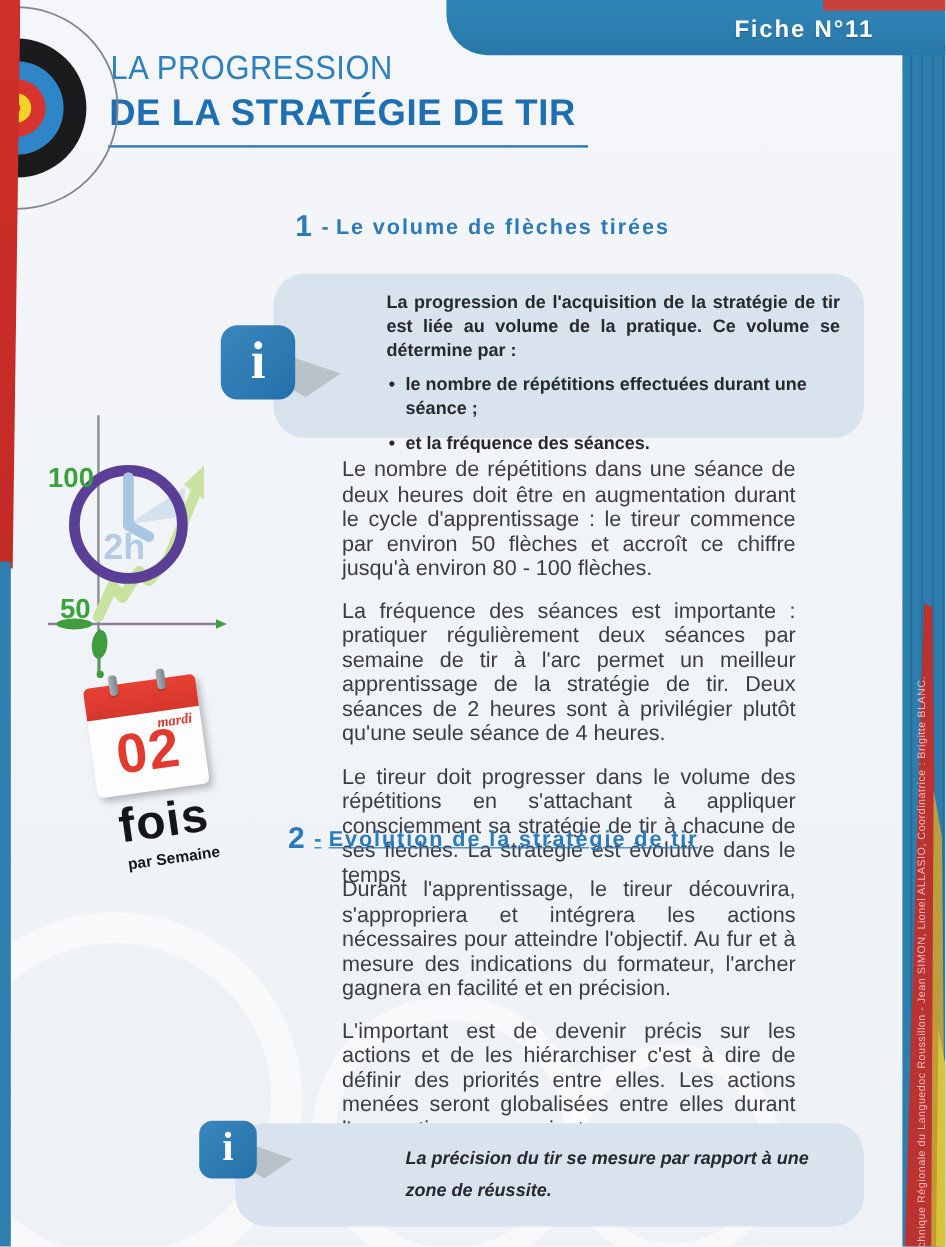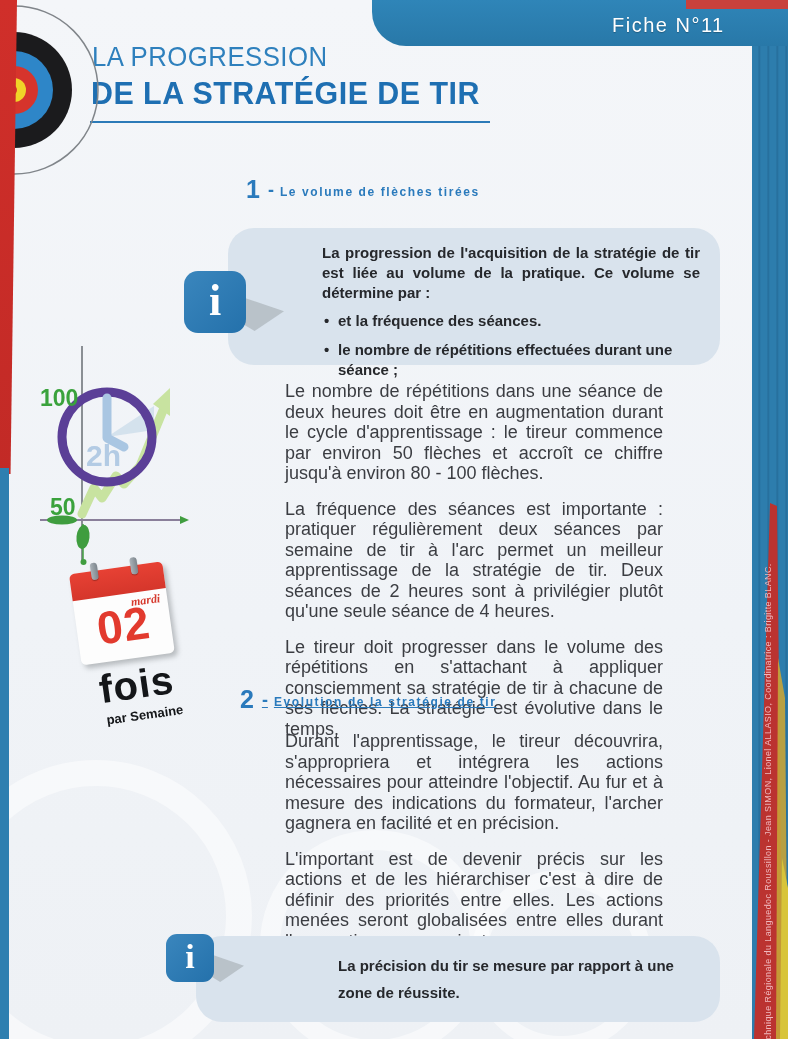--- a/index.html
+++ b/index.html
@@ -17,49 +17,49 @@
   
   .stripe-red-left{position:absolute;left:0;top:0;width:17px;height:474px;background:linear-gradient(180deg,#d02f2a,#c22a26);clip-path:polygon(0 0,100% 0,62% 100%,0 100%);z-index:6;}
   .stripe-blue-left{position:absolute;left:0;top:468px;width:9px;height:571px;background:#2e7fb0;z-index:6;}
 
   
   .target-svg{position:absolute;left:0;top:0;z-index:5;}
 
   
   .top-red-sliver{position:absolute;left:686px;top:0;width:102px;height:9px;background:#c9413c;z-index:9;}
   .banner{position:absolute;left:372px;top:0;width:416px;height:46px;background:linear-gradient(180deg,#2f85b8,#2878a8);border-bottom-left-radius:34px;z-index:8;}
-  .fiche{position:absolute;left:240px;top:14px;font-size:20px;font-weight:normal;color:#ffffff;letter-spacing:1.5px;text-shadow:0 1px 1px rgba(0,0,0,.25);}
+  .fiche{position:absolute;left:240px;top:14px;font-size:20px;font-weight:bold;color:#ffffff;letter-spacing:1.5px;text-shadow:0 1px 1px rgba(0,0,0,.25);}
   .right-band{position:absolute;left:752px;top:38px;width:36px;height:1001px;z-index:7;
     background:repeating-linear-gradient(90deg,#2d7dad 0px,#2d7dad 6px,#256c99 7px,#2d7dad 9px);}
   .right-band svg{position:absolute;left:0;top:0;}
   .credits{
     position:absolute;left:10px;top:472px;height:540px;width:13px;
     writing-mode:vertical-rl;transform:rotate(180deg);
     font-size:9px;letter-spacing:.4px;color:#f0b9be;white-space:nowrap;line-height:13px;
   }
 
   
   .title1{position:absolute;left:92px;top:41px;font-size:28px;font-weight:500;color:#2e80bd;letter-spacing:.5px;transform:scaleX(.92);transform-origin:left;}
   .title2{position:absolute;left:91px;top:76px;font-size:31px;font-weight:bold;color:#1e6fb2;letter-spacing:.5px;transform:scaleX(.98);transform-origin:left;}
   .title-rule{position:absolute;left:90px;top:121px;width:400px;height:2px;background:#2b7ab8;}
 
   
   .section-h{position:absolute;color:#2a7abc;white-space:nowrap;}
   .section-h .num{font-size:25px;font-weight:bold;vertical-align:-2px;}
   .section-h .dash{font-size:18px;font-weight:bold;margin:0 6px 0 8px;}
-  .section-h .txt{font-size:12px;font-weight:bold;letter-spacing:1.6px;}
+  .section-h .txt{font-size:18px;font-weight:bold;letter-spacing:1.6px;}
   .s1{left:246px;top:175px;}
   .s2{left:240px;top:685px;text-decoration:underline;}
 
   
   .infobox{position:absolute;background:#d9e3ed;border-radius:26px;}
   .infobox1{left:228px;top:228px;width:492px;height:137px;}
   .infobox2{left:196px;top:936px;width:524px;height:86px;}
   .infobox1 .ib-inner{padding:15px 20px 0 58px;}
-  .infobox2 .ib-inner{padding:16px 20px 0 106px;}
+  .infobox2 .ib-inner{padding:16px 20px 0 106px;font-style:italic;}
   .ib-text{font-size:15px;font-weight:bold;color:#26282c;line-height:20px;text-align:justify;margin-left:36px;}
   .infobox2 .ib-text{line-height:27px;text-align:left;}
   .ib-bullets{margin:8px 0 0 38px;padding:0;list-style:none;}
   .ib-bullets li{font-size:15px;font-weight:bold;color:#26282c;line-height:20px;margin-bottom:9px;position:relative;padding-left:14px;}
   .ib-bullets li::before{content:"•";position:absolute;left:0;top:0;}
 
   
   .iicon{position:absolute;z-index:3;}
   .iicon .sq{position:absolute;left:0;top:0;background:linear-gradient(135deg,#3a86bd,#2471ab);border-radius:14px;color:#fff;text-align:center;font-family:"Liberation Serif",serif;font-weight:bold;}
   .iicon .wedge{position:absolute;background:#a4abb1;opacity:.6;clip-path:polygon(0 0,100% 42%,30% 100%,0 78%);}
@@ -130,22 +130,22 @@
   <div class="title-rule"></div>
 
   <div class="section-h s1">
     <span class="num">1</span><span class="dash">-</span><span class="txt">Le volume de flèches tirées</span>
   </div>
 
   <div class="infobox infobox1">
     <div class="ib-inner">
       <div class="ib-text">La progression de l'acquisition de la stratégie de tir est liée au volume de la pratique. Ce volume se détermine par :</div>
       <ul class="ib-bullets">
+        <li>le nombre de répétitions effectuées durant une séance ;</li>
         <li>et la fréquence des séances.</li>
-        <li>le nombre de répétitions effectuées durant une séance ;</li>
       </ul>
     </div>
   </div>
   <div class="iicon iicon1">
     <div class="wedge"></div>
     <div class="sq">i</div>
   </div>
 
   <div class="bodycol bc1">
     <p>Le nombre de répétitions dans une séance de deux heures doit être en augmentation durant le cycle d'apprentissage : le tireur commence par environ 50 flèches et accroît ce chiffre jusqu'à environ 80 - 100 flèches.</p>

